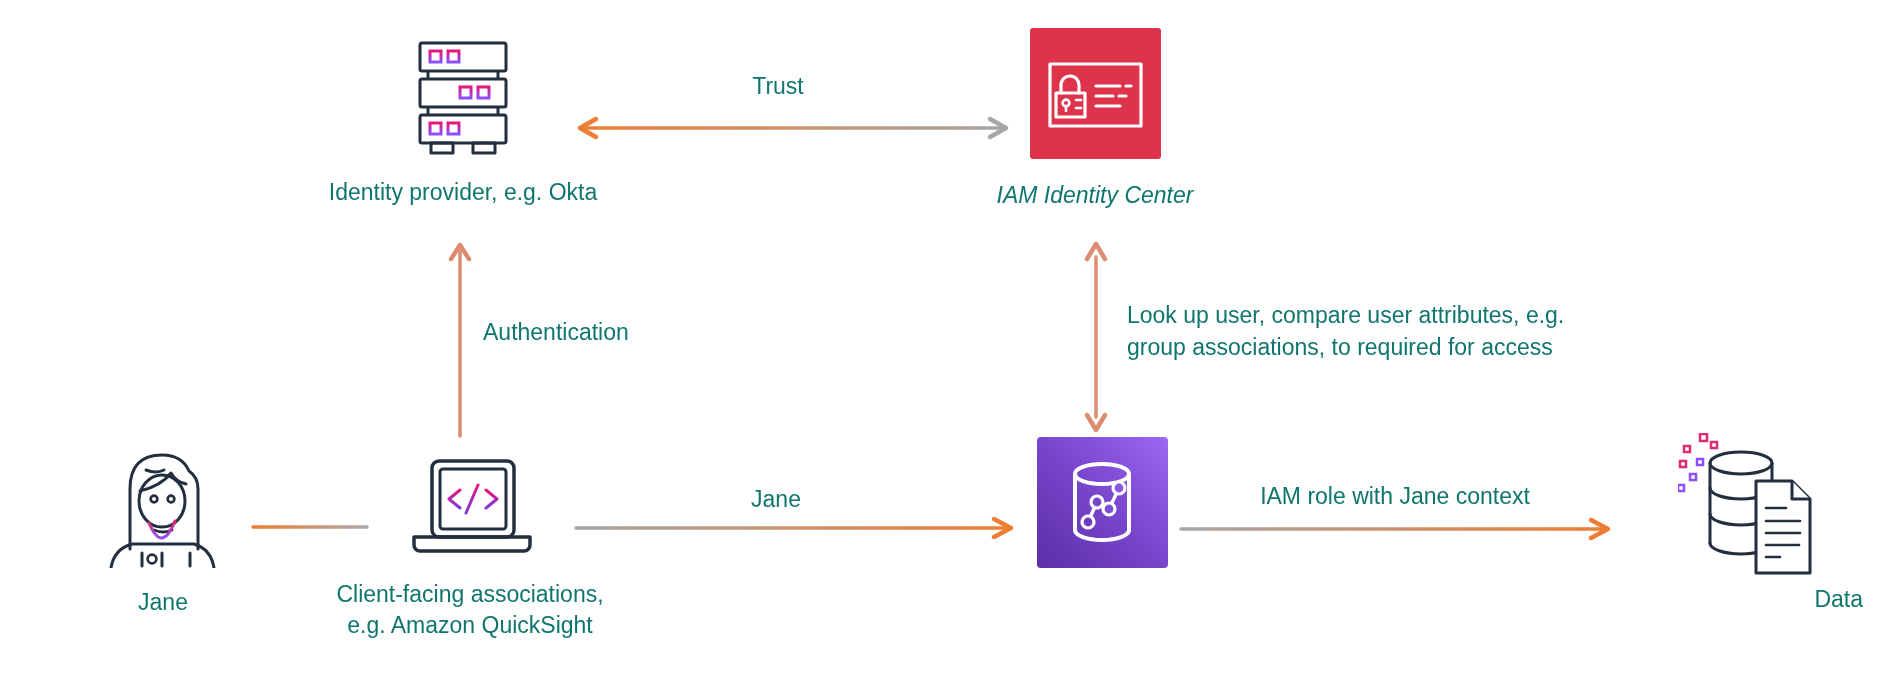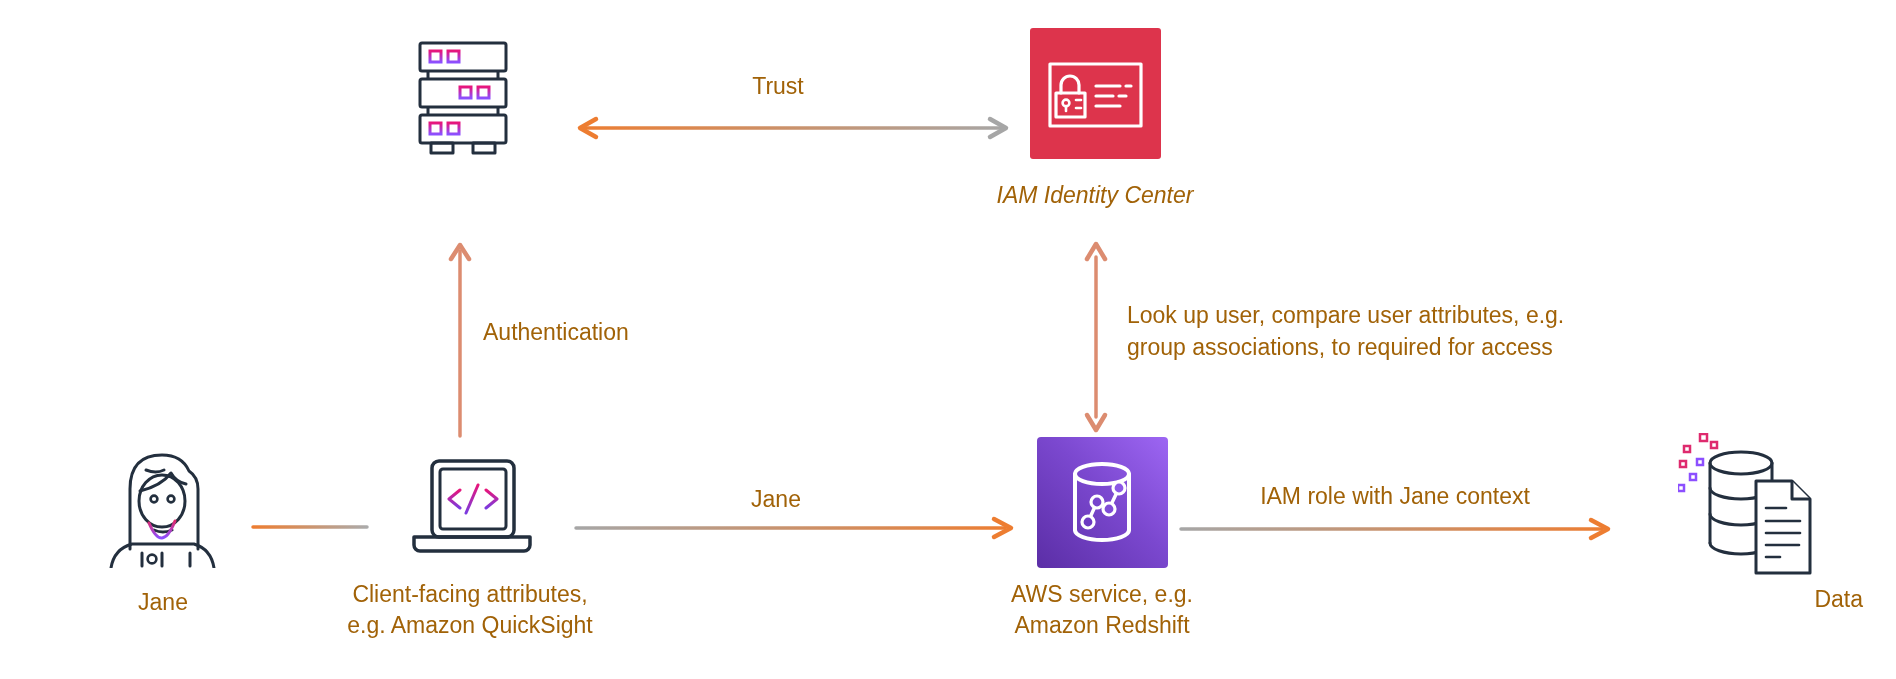--- a/index.html
+++ b/index.html
@@ -11,21 +11,21 @@
     font-family: "Liberation Sans", sans-serif;
     color: #1f1f1f;
     overflow: hidden;
   }
   .layer { position: absolute; left: 0; top: 0; }
   .node-icon { position: absolute; }
   .label {
     position: absolute;
     font-size: 23px;
     line-height: 31px;
-    color: #a16207;
+    color: #0f766e;
     white-space: pre-line;
   }
   .center { text-align: center; }
   .tile {
     position: absolute;
     border-radius: 3px;
   }
   .tile-red { background: #DD344C; }
   .tile-purple {
     background: linear-gradient(45deg, #5B2EA6 0%, #7B48CF 55%, #9D66F3 100%);
@@ -220,25 +220,24 @@
     <g stroke="#232F3E" stroke-width="2.6" stroke-linecap="round">
       <line x1="88" y1="75" x2="108" y2="75"></line>
       <line x1="88" y1="88" x2="122" y2="88"></line>
       <line x1="88" y1="100" x2="122" y2="100"></line>
       <line x1="88" y1="112" x2="121" y2="112"></line>
       <line x1="88" y1="124" x2="102" y2="124"></line>
     </g>
   </svg>
 
   <div class="label center" style="left:63px;  top:587px; width:200px;">Jane</div>
-  <div class="label center" style="left:270px; top:579px; width:400px;">Client-facing attributes,
+  <div class="label center" style="left:263px; top:177px; width:400px;">Identity provider, e.g. Okta</div>
+  <div class="label center" style="left:270px; top:579px; width:400px;">Client-facing associations,
 e.g. Amazon QuickSight</div>
   <div class="label center" style="left:945px; top:180px; width:300px;font-style:italic;">IAM Identity Center</div>
-  <div class="label center" style="left:952px; top:579px; width:300px;">AWS service, e.g.
-Amazon Redshift</div>
   <div class="label center" style="left:1663px; top:584px; width:200px;text-align:right;">Data</div>
 
   <div class="label center" style="left:678px; top:71px; width:200px;">Trust</div>
   <div class="label" style="left:483px; top:317px; width:260px;">Authentication</div>
   <div class="label center" style="left:676px; top:484px; width:200px;">Jane</div>
   <div class="label center" style="left:1195px; top:481px; width:400px;">IAM role with Jane context</div>
   <div class="label" style="left:1127px; top:299px; width:480px; line-height:32px;">Look up user, compare user attributes, e.g.
 group associations, to required for access</div>
 
 </div>

